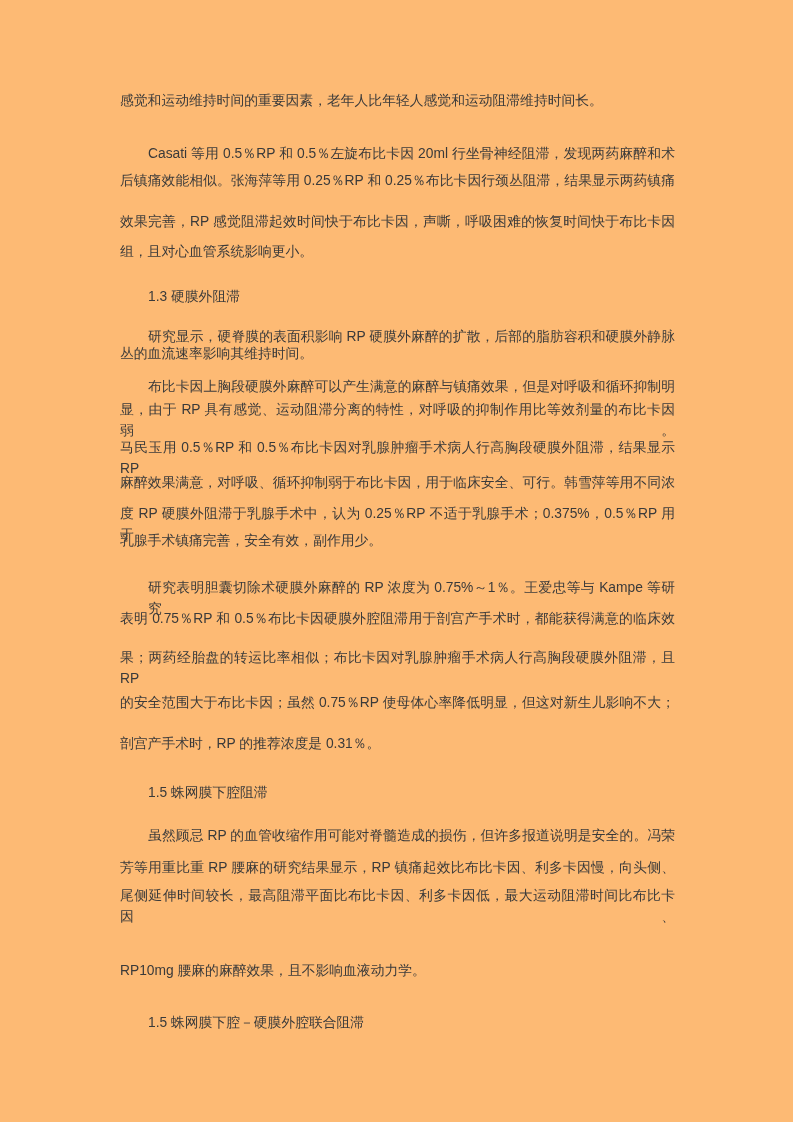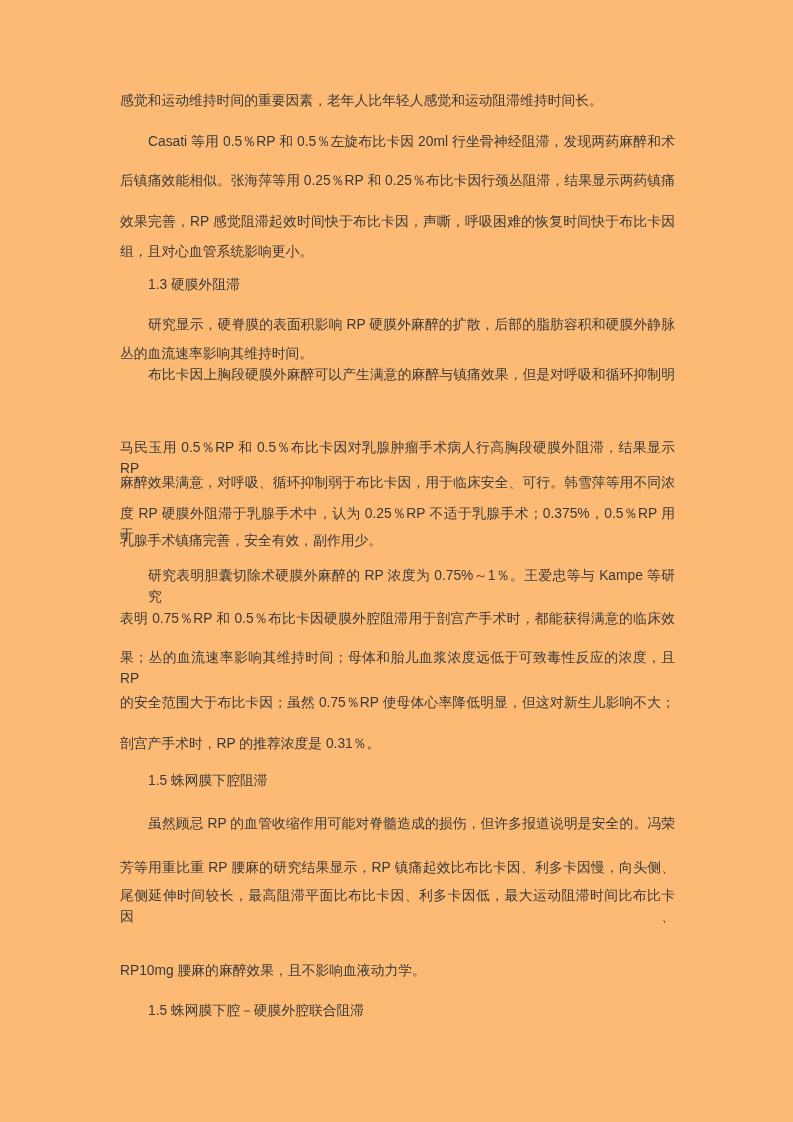--- a/index.html
+++ b/index.html
@@ -26,45 +26,47 @@
     text-align: left;
     white-space: normal;
   }
   .fill {
     text-align: justify;
     text-align-last: justify;
   }
   .indent {
     padding-left: 28px;
     width: 527px;
+    margin-top: 12px;
   }
   .heading {
     color: #3a3a3a;
   }
 </style>
 </head>
 <body>
 
 <div class="page">
   <div class="line" style="top:90px">感觉和运动维持时间的重要因素，老年人比年轻人感觉和运动阻滞维持时间长。</div>
   <div class="line fill indent" style="top:131px">Casati 等用 0.5％RP 和 0.5％左旋布比卡因 20ml 行坐骨神经阻滞，发现两药麻醉和术</div>
   <div class="line fill" style="top:170px">后镇痛效能相似。张海萍等用 0.25％RP 和 0.25％布比卡因行颈丛阻滞，结果显示两药镇痛</div>
   <div class="line fill" style="top:211px">效果完善，RP 感觉阻滞起效时间快于布比卡因，声嘶，呼吸困难的恢复时间快于布比卡因</div>
   <div class="line" style="top:241px">组，且对心血管系统影响更小。</div>
   <div class="line indent heading" style="top:274px">1.3 硬膜外阻滞</div>
   <div class="line fill indent" style="top:314px">研究显示，硬脊膜的表面积影响 RP 硬膜外麻醉的扩散，后部的脂肪容积和硬膜外静脉</div>
   <div class="line" style="top:343px">丛的血流速率影响其维持时间。</div>
   <div class="line fill indent" style="top:364px">布比卡因上胸段硬膜外麻醉可以产生满意的麻醉与镇痛效果，但是对呼吸和循环抑制明</div>
+  <div class="line fill" style="top:399px">显，由于 RP 具有感觉、运动阻滞分离的特性，对呼吸的抑制作用比等效剂量的布比卡因弱。</div>
   <div class="line fill" style="top:437px">马民玉用 0.5％RP 和 0.5％布比卡因对乳腺肿瘤手术病人行高胸段硬膜外阻滞，结果显示 RP</div>
   <div class="line fill" style="top:472px">麻醉效果满意，对呼吸、循环抑制弱于布比卡因，用于临床安全、可行。韩雪萍等用不同浓</div>
   <div class="line fill" style="top:503px">度 RP 硬膜外阻滞于乳腺手术中，认为 0.25％RP 不适于乳腺手术；0.375%，0.5％RP 用于</div>
   <div class="line" style="top:530px">乳腺手术镇痛完善，安全有效，副作用少。</div>
   <div class="line fill indent" style="top:565px">研究表明胆囊切除术硬膜外麻醉的 RP 浓度为 0.75%～1％。王爱忠等与 Kampe 等研究</div>
   <div class="line fill" style="top:608px">表明 0.75％RP 和 0.5％布比卡因硬膜外腔阻滞用于剖宫产手术时，都能获得满意的临床效</div>
-  <div class="line fill" style="top:647px">果；丛的血流速率影响其维持时间；母体和胎儿血浆浓度远低于可致毒性反应的浓度，且 RP</div>
+  <div class="line fill" style="top:647px">果；两药经胎盘的转运比率相似；布比卡因对乳腺肿瘤手术病人行高胸段硬膜外阻滞，且 RP</div>
   <div class="line fill" style="top:692px">的安全范围大于布比卡因；虽然 0.75％RP 使母体心率降低明显，但这对新生儿影响不大；</div>
   <div class="line" style="top:733px">剖宫产手术时，RP 的推荐浓度是 0.31％。</div>
   <div class="line indent heading" style="top:770px">1.5 蛛网膜下腔阻滞</div>
   <div class="line fill indent" style="top:813px">虽然顾忌 RP 的血管收缩作用可能对脊髓造成的损伤，但许多报道说明是安全的。冯荣</div>
   <div class="line fill" style="top:857px">芳等用重比重 RP 腰麻的研究结果显示，RP 镇痛起效比布比卡因、利多卡因慢，向头侧、</div>
   <div class="line fill" style="top:885px">尾侧延伸时间较长，最高阻滞平面比布比卡因、利多卡因低，最大运动阻滞时间比布比卡因、</div>
   <div class="line" style="top:960px">RP10mg 腰麻的麻醉效果，且不影响血液动力学。</div>
   <div class="line indent heading" style="top:1000px">1.5 蛛网膜下腔－硬膜外腔联合阻滞</div>
 </div>
 

